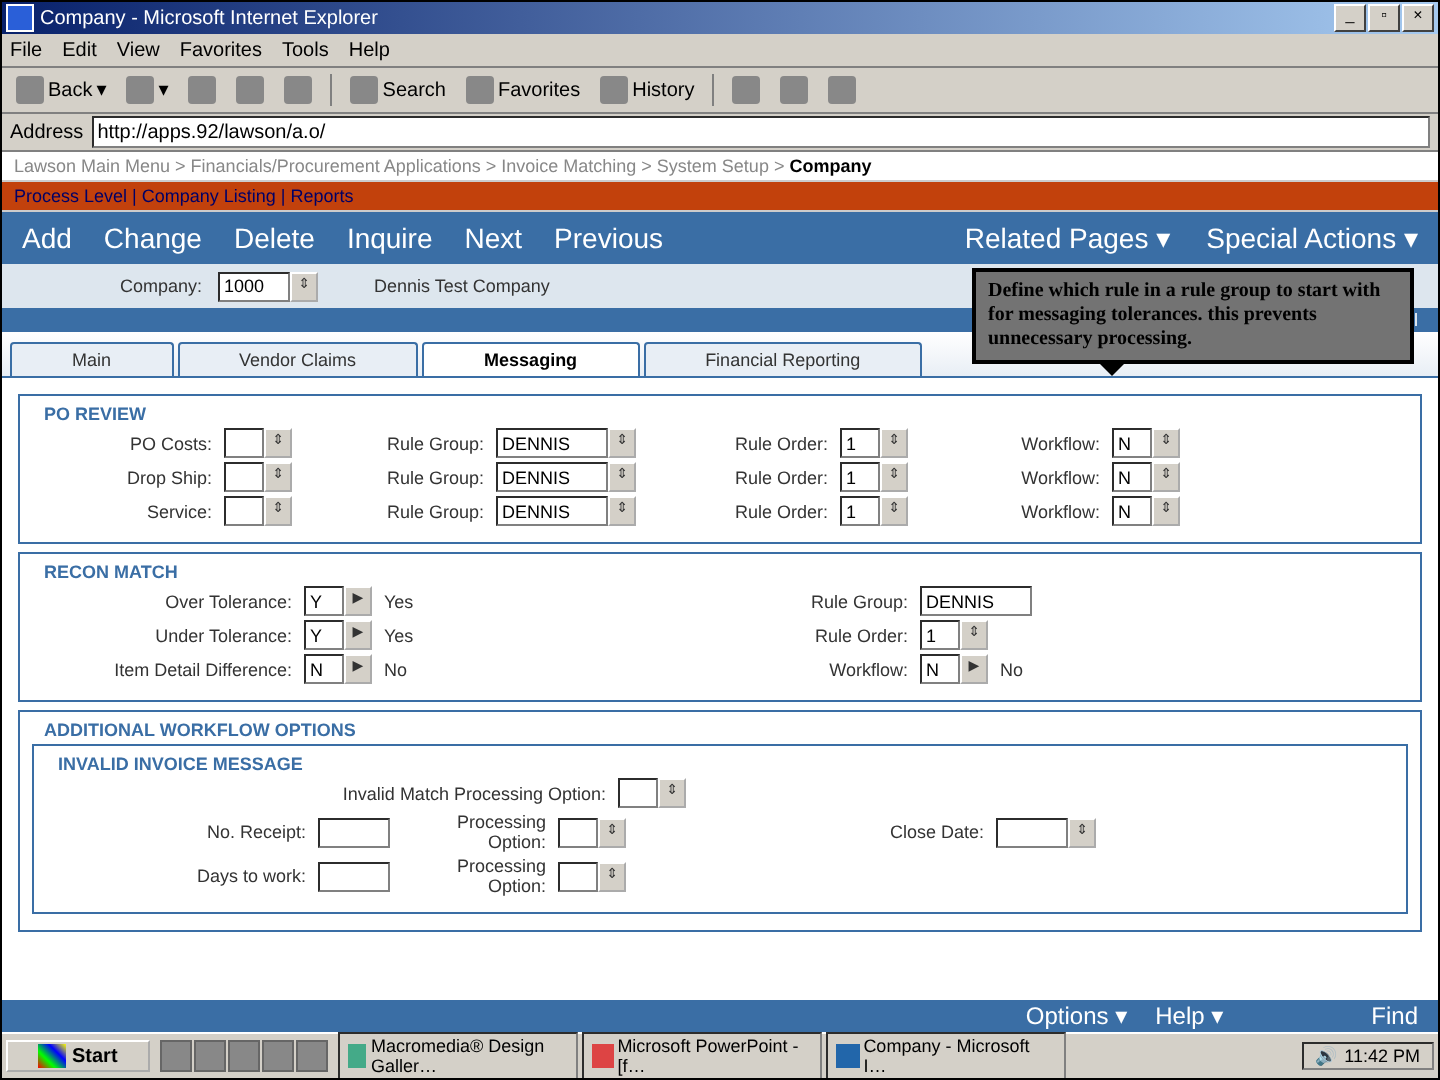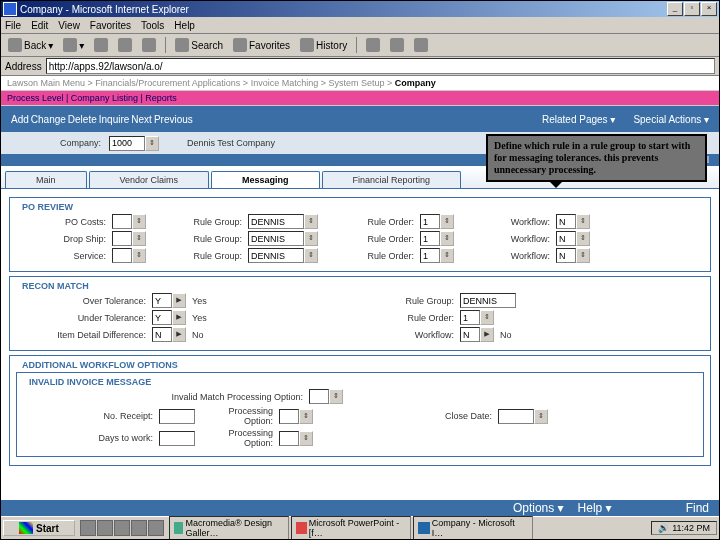--- a/index.html
+++ b/index.html
@@ -13,22 +13,22 @@
 .menubar span{cursor:default}
 .toolbar{height:22px;background:#d4d0c8;display:flex;align-items:center;padding:0 4px;gap:4px;border-bottom:1px solid #808080}
 .tbtn{display:flex;align-items:center;gap:2px;padding:1px 3px;font-size:10px}
 .tbtn .ico{width:14px;height:14px;background:#888;border-radius:2px}
 .sep{width:1px;height:16px;background:#808080;margin:0 2px}
 .addr{height:18px;background:#d4d0c8;display:flex;align-items:center;padding:0 4px;gap:4px;border-bottom:1px solid #808080}
 .addr input{flex:1;height:14px;font-size:10px;border:1px inset #808080;padding:0 2px}
 .content{background:#fff;height:430px;overflow:hidden;position:relative}
 .bc{background:#fff;padding:2px 6px;font-size:9px;color:#888;border-bottom:1px solid #ccc}
 .bc b{color:#000}
-.subnav{background:#ec4899;padding:2px 6px;font-size:9px;color:#006;border-bottom:1px solid #ccc}
-.actbar{height:26px;background:#3a6ea5;color:#fff;display:flex;align-items:center;gap:2px;padding:0 10px;font-size:10px;position:relative}
+.subnav{background:#c2410c;padding:2px 6px;font-size:9px;color:#006;border-bottom:1px solid #ccc}
+.actbar{height:26px;background:#3a6ea5;color:#fff;display:flex;align-items:center;gap:16px;padding:0 10px;font-size:14px;position:relative}
 .actbar .right{margin-left:auto;display:flex;gap:18px;align-items:flex-end}
 .cobar{height:22px;background:#dde6ee;display:flex;align-items:center;gap:8px;padding:0 10px;font-size:9px;color:#333}
 .inp{border:1px inset #808080;background:#fff;height:13px;padding:0 2px;font-size:9px}
 .drop{display:inline-flex;align-items:flex-start}
 .drop .dbtn{width:12px;height:13px;background:#d4d0c8;border:1px outset #fff;font-size:7px;text-align:center;line-height:11px}
 .tabs{height:22px;border-bottom:1px solid #3a6ea5;display:flex;gap:2px;padding:0 4px;align-items:flex-end;font-size:9px;background:linear-gradient(#fff,#e8eef5)}
 .tab{padding:3px 30px;border:1px solid #3a6ea5;border-bottom:none;background:#e8eef5;color:#333;border-radius:2px 2px 0 0}
 .tab.active{background:#fff;font-weight:bold;color:#000}
 .panel{padding:4px 8px}
 .fs{border:1px solid #3a6ea5;margin:4px 0;padding:4px 6px 6px;font-size:9px}

